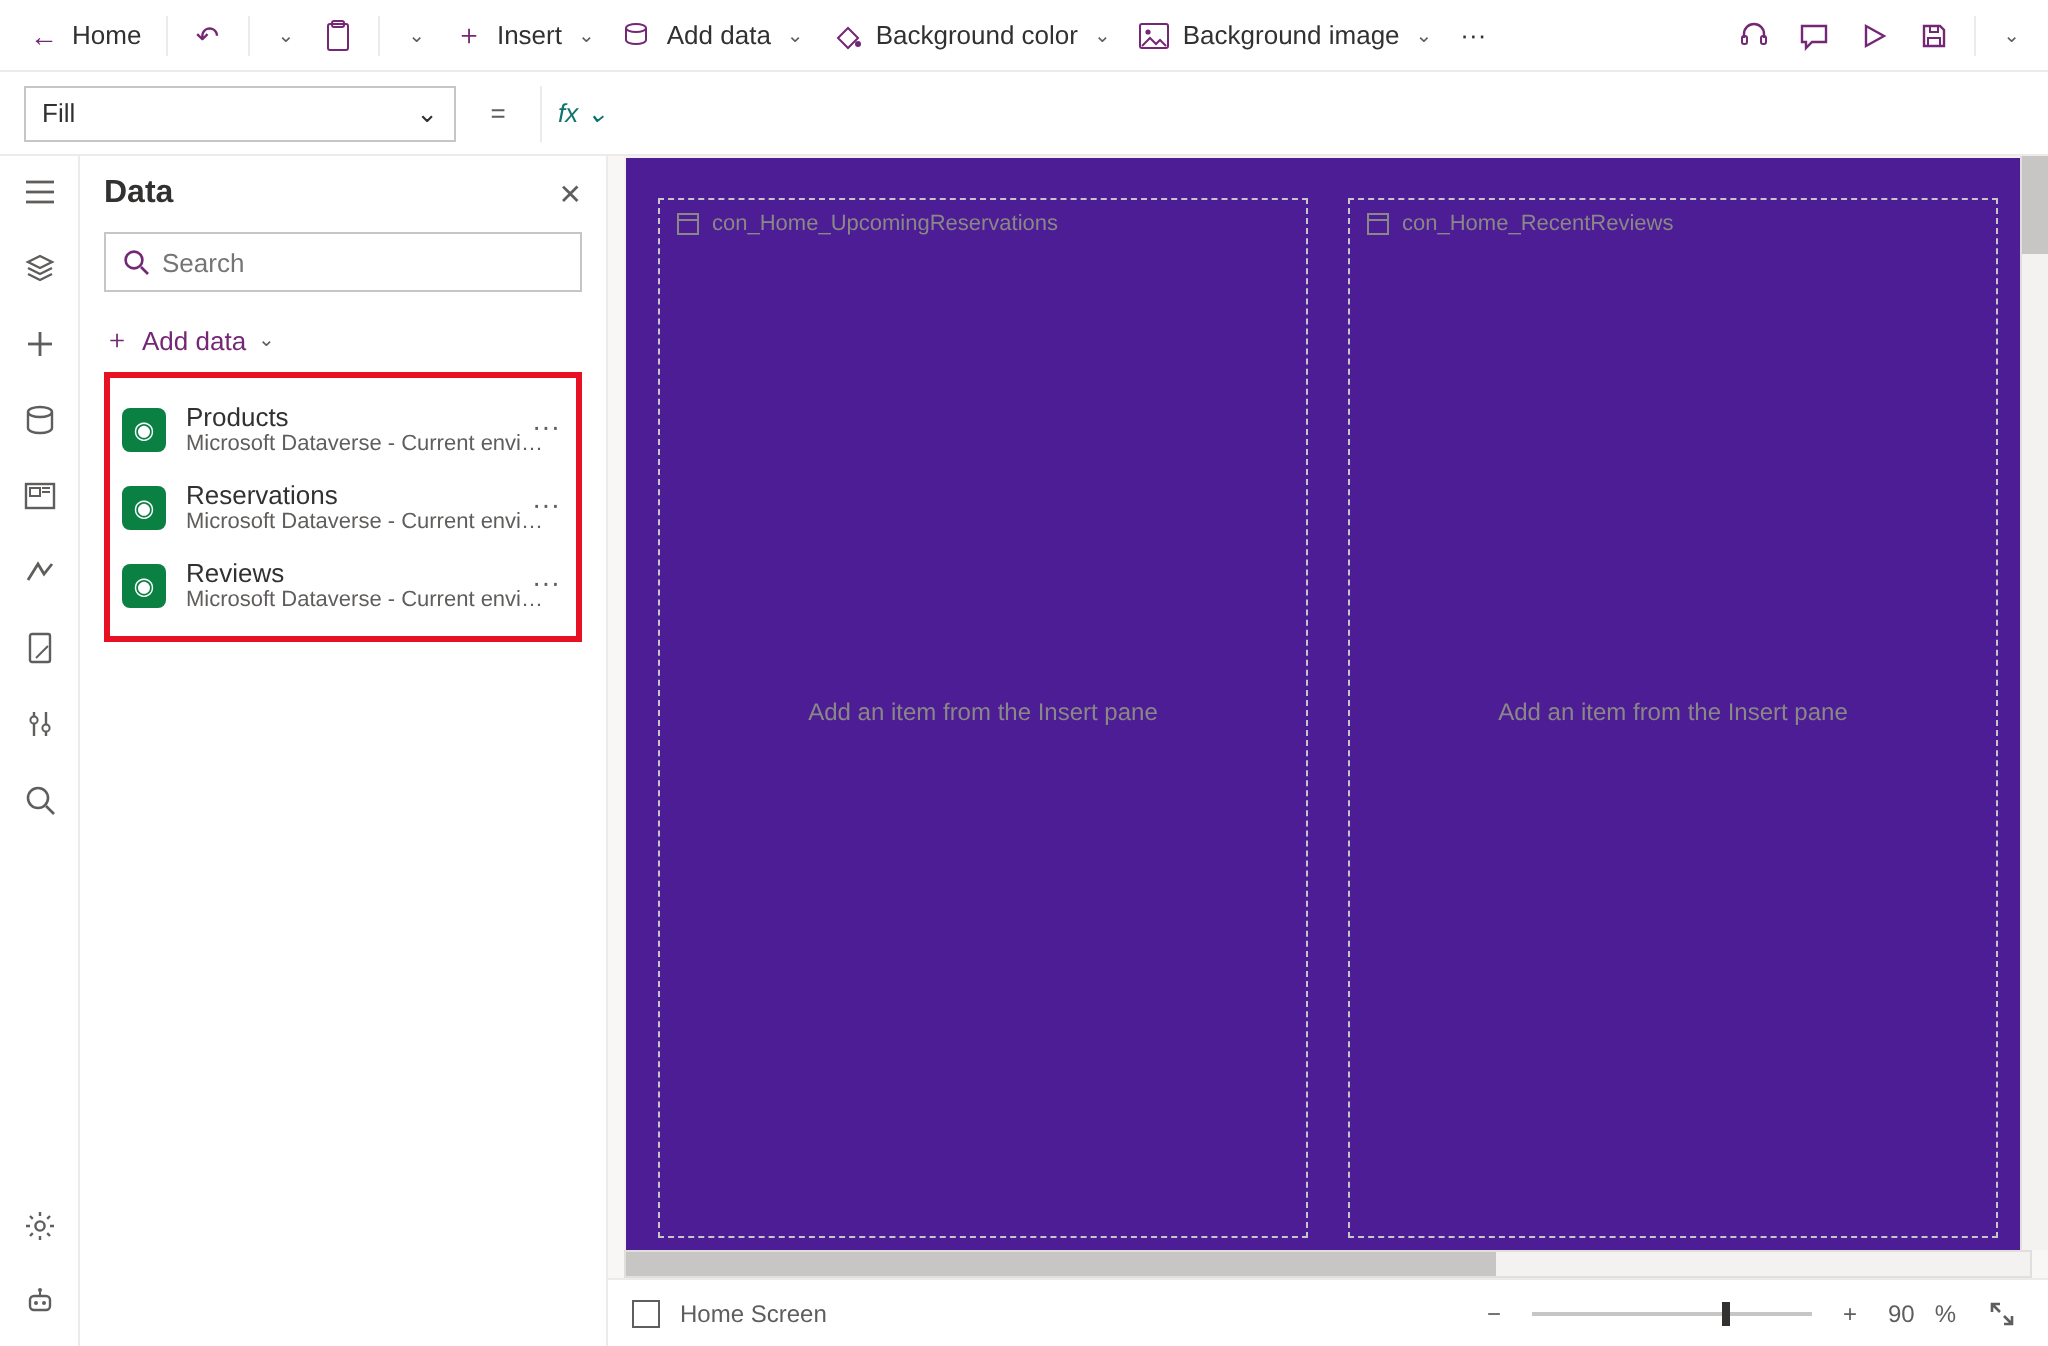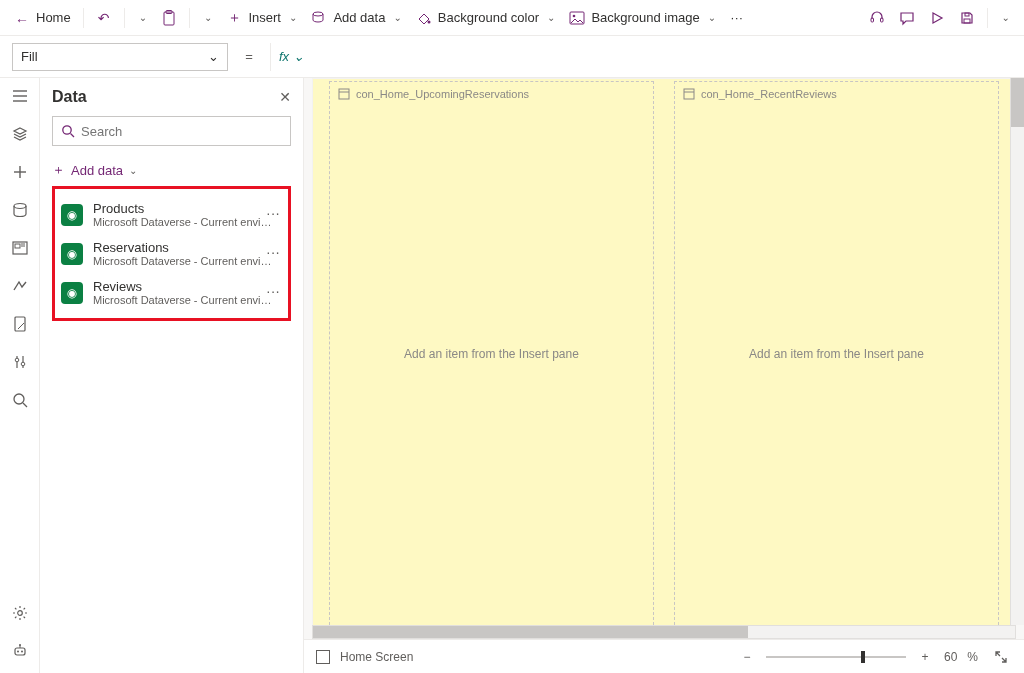--- a/index.html
+++ b/index.html
@@ -46,21 +46,21 @@
 .highlightbox { border: 3px solid #e81123; padding: 6px 4px 6px 4px; margin-top: 2px; }
 .dsitem { display: flex; align-items: center; gap: 10px; padding: 6px 2px; position: relative; cursor: pointer; }
 .dsicon { width: 22px; height: 22px; border-radius: 4px; background: #0b8043; color: #fff; display: flex; align-items: center; justify-content: center; font-size: 12px; flex-shrink: 0; }
 .dsname { font-size: 13px; color: #323130; }
 .dssub { font-size: 11px; color: #605e5c; white-space: nowrap; overflow: hidden; text-overflow: ellipsis; max-width: 180px; }
 .dsmore { position: absolute; right: 4px; top: 10px; color: #605e5c; font-size: 14px; }
 
 
 .canvaswrap { flex: 1; display: flex; flex-direction: column; background: #f8f7f6; position: relative; }
 .canvas-scroll { flex: 1; overflow: auto; padding: 0 0 0 0; }
-.canvas { background: #fef9c3; margin: 0 8px 0 8px; min-height: 560px; display: flex; gap: 20px; padding: 2px 16px; border: 1px solid #f3f2f1;}
+.canvas { background: #4c1d95; margin: 0 8px 0 8px; min-height: 560px; display: flex; gap: 20px; padding: 20px 16px; border: 1px solid #f3f2f1;}
 .card { flex: 1; border: 1px dashed #c8c6c4; min-height: 520px; position: relative; }
 .cardhead { display: flex; align-items: center; gap: 6px; padding: 6px 8px; font-size: 11px; color: #8a8886; }
 .cardempty { position: absolute; top: 48%; left: 0; right: 0; text-align: center; font-size: 12px; color: #8a8886; }
 
 
 .hscroll { height: 14px; background: #f3f2f1; margin: 0 8px; position: relative; border: 1px solid #e1dfdd; }
 .hscroll .thumb { position: absolute; left: 0; top: 0; height: 100%; width: 62%; background: #c8c6c4; }
 
 
 .status { height: 34px; border-top: 1px solid #edebe9; background: #fff; display: flex; align-items: center; padding: 0 12px; gap: 10px; font-size: 12px; color: #605e5c; }
@@ -369,21 +369,21 @@
 
     <div class="status">
       <div class="checkbox"></div>
       <span>Home Screen</span>
       <div class="spacer"></div>
       <span class="zbtn">−</span>
       <div class="zoomtrack">
           <div class="handle"></div>
         </div>
       <span class="zbtn">+</span>
-      <span>60</span>
+      <span>90</span>
       <span>%</span>
       <span class="zbtn" style="margin-left:6px">
         <svg width="14" height="14" viewBox="0 0 14 14">
             <path d="M2 6V2h4M12 8v4H8M2 2l4 4M12 12L8 8" fill="none" stroke="#605e5c" stroke-width="1.3"></path>
           </svg>
       </span>
     </div>
   </div>
 
 </div>

